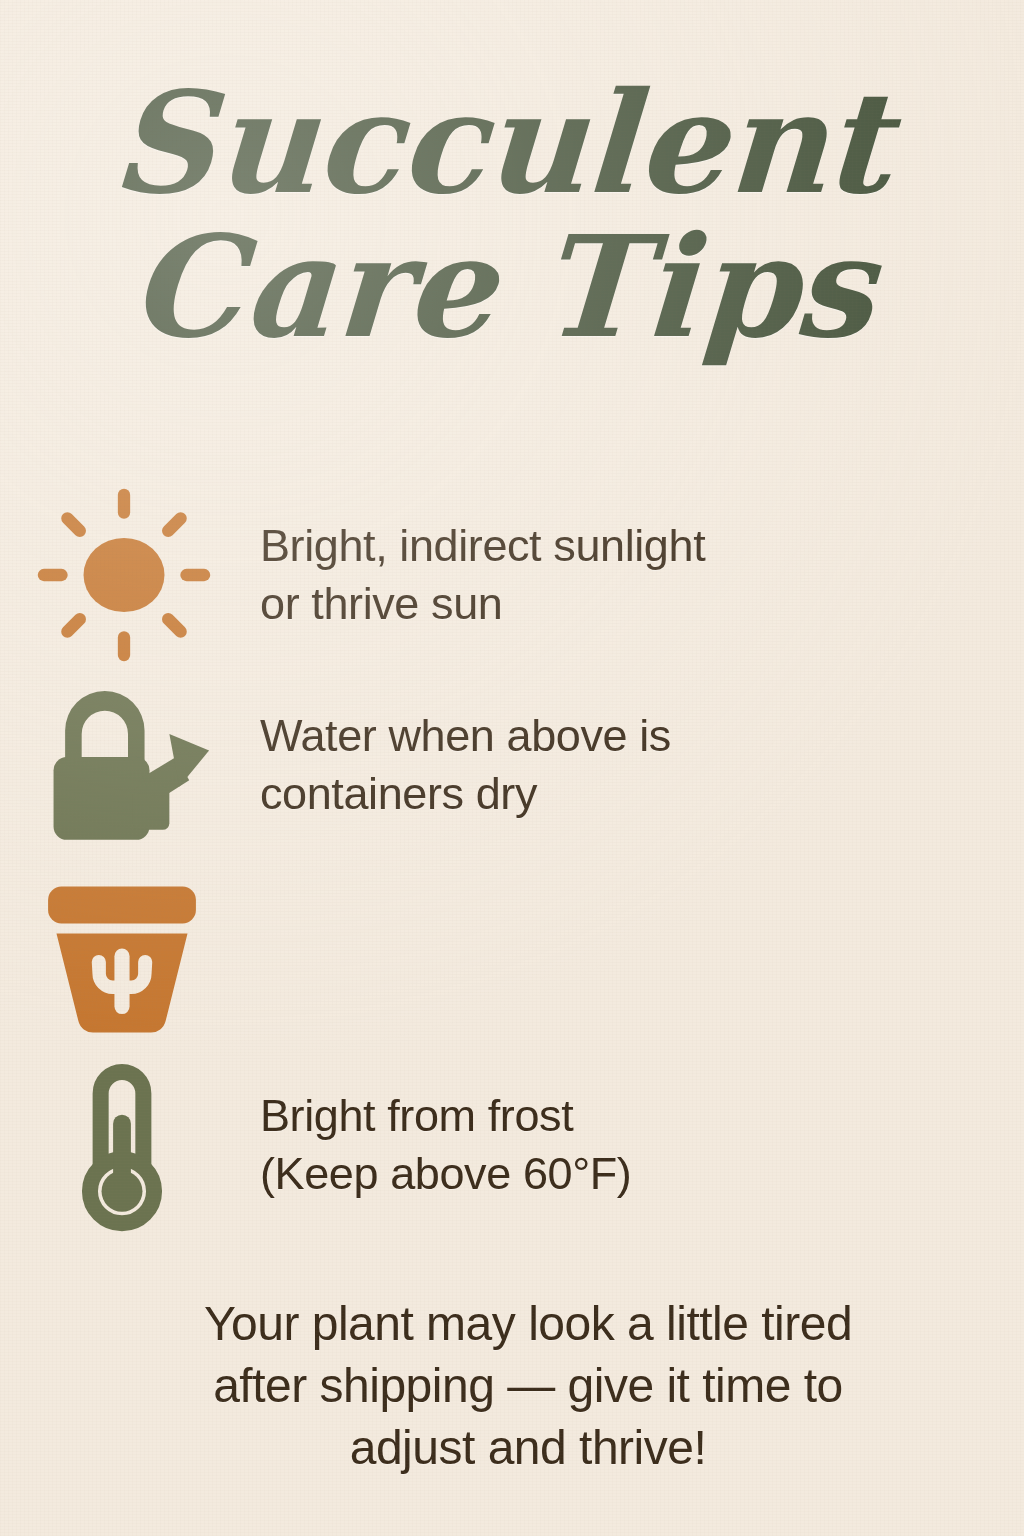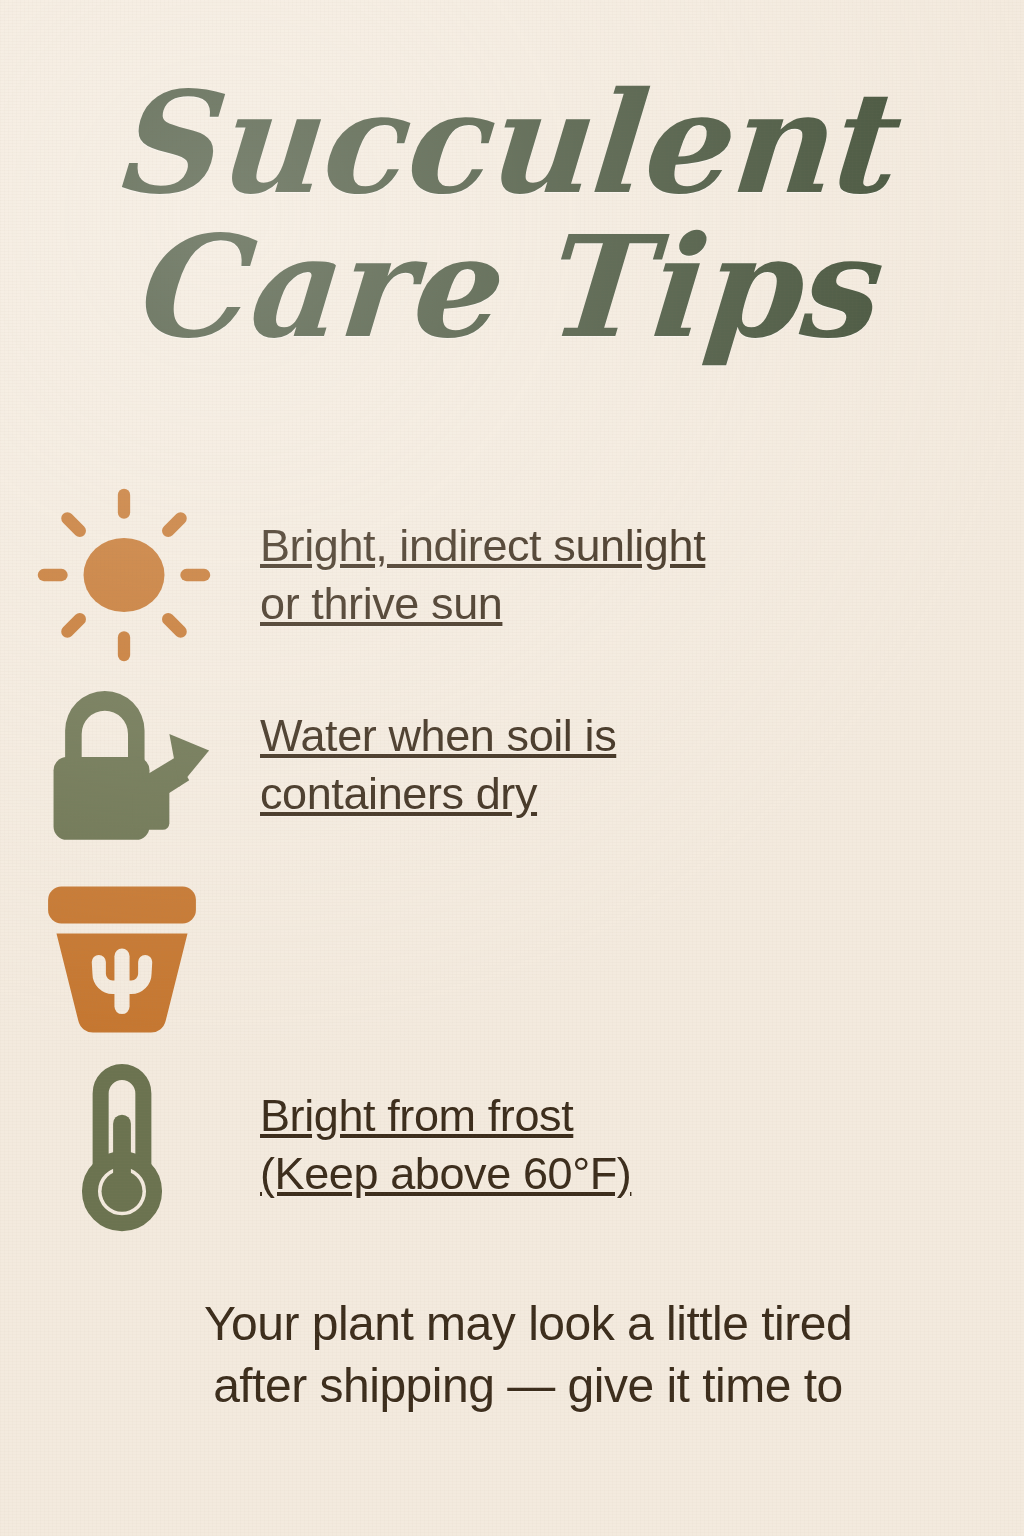--- a/index.html
+++ b/index.html
@@ -88,21 +88,20 @@
   }
   .tip-icon svg { display: block; }
   .tip-text {
     flex: 1 1 auto;
     color: #3c2d1c;
     font-size: 45px;
     line-height: 58px;
     font-family: "Liberation Sans", sans-serif;
     letter-spacing: -0.4px;
     text-shadow: 0 1px 0 rgba(255,255,255,.35);
-    text-decoration: underline;
   }
   .tip-text span { display: block; }
 
   
   .row-sun  .tip-icon { transform: translate(-6px, 0); }
   .row-can  .tip-icon { transform: translate(-2px, 2px); }
   .row-pot  .tip-icon { transform: translate(-8px, 2px); }
   .row-temp .tip-icon { transform: translate(-8px, 0px); }
 
   
@@ -167,21 +166,21 @@
             <rect x="10" y="44" width="58" height="50" rx="8"></rect>
 
             <path d="M64 56 L84 44 L92 58 L70 72 Z"></path>
             <rect x="58" y="62" width="22" height="26" rx="4"></rect>
 
             <path d="M80 30 L104 40 L86 62 Z"></path>
           </g>
         </svg>
       </div>
       <div class="tip-text">
-        <span>Water when soil is</span>
+        <span>Water when above is</span>
         <span>containers dry</span>
       </div>
     </div>
 
     <div class="tip-row row-pot">
       <div class="tip-icon">
         <svg width="172" height="168" viewBox="0 0 100 100" aria-hidden="true">
           <g fill="#c5762f">
 
             <rect x="6" y="8" width="88" height="22" rx="8"></rect>
@@ -217,15 +216,16 @@
         <span>Bright from frost</span>
         <span>(Keep above 60°F)</span>
       </div>
     </div>
 
   </div>
 
   <div class="footer">
     <span>Your plant may look a little tired</span>
     <span>after shipping — give it time to</span>
+    <span>adjust and thrive!</span>
   </div>
 
 </div>
 
 </body></html>

